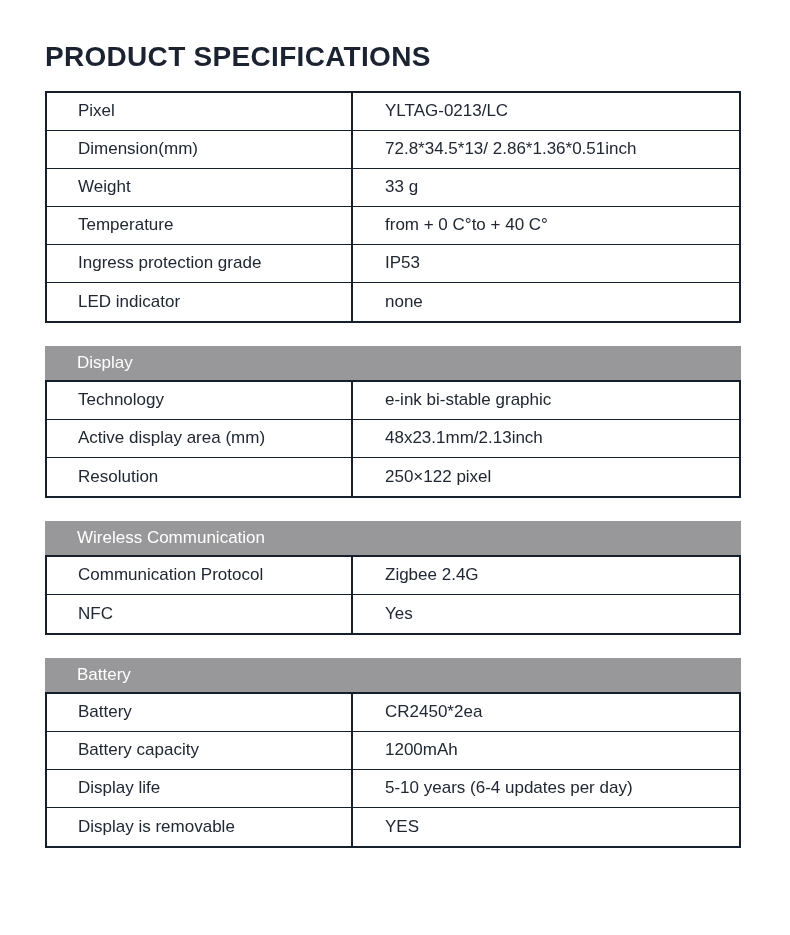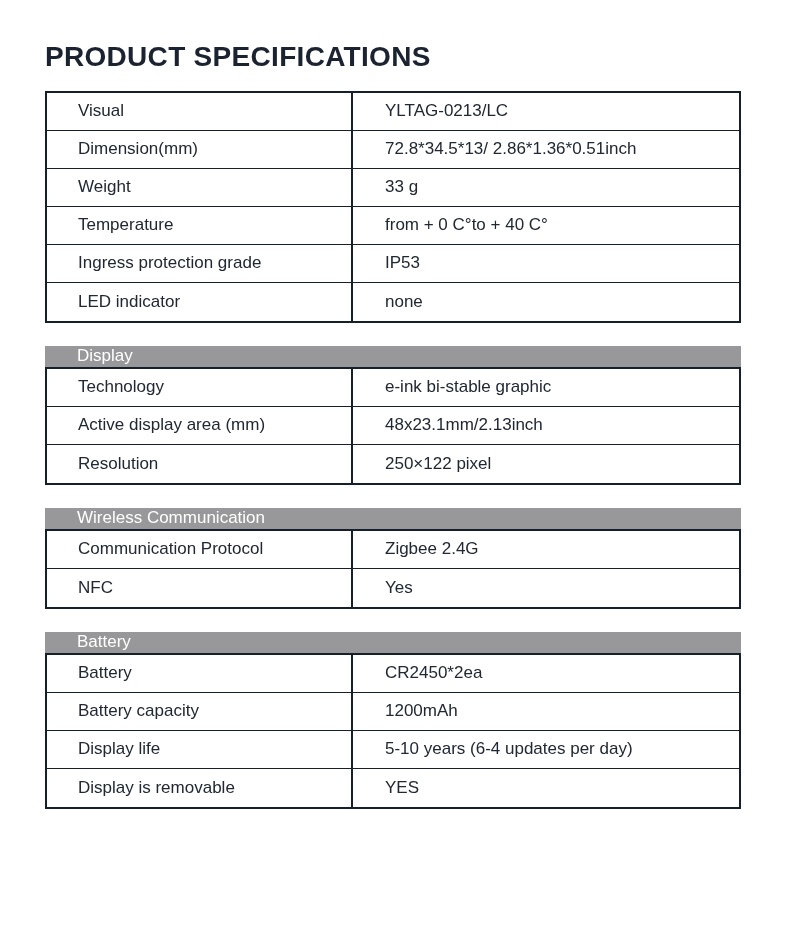--- a/index.html
+++ b/index.html
@@ -32,21 +32,21 @@
     font-size: 28px;
     line-height: 1.1;
     font-weight: bold;
     color: var(--title-text);
     letter-spacing: 0.3px;
   }
   .spec-section + .spec-section {
     margin-top: 23px;
   }
   .section-header {
-    height: 21px;
+    height: 34px;
     background: var(--section-header-bg);
     color: var(--section-header-text);
     display: flex;
     align-items: center;
     padding-left: 32px;
     font-size: 17px;
   }
   .spec-table {
     border: 2px solid var(--border);
   }
@@ -77,21 +77,21 @@
 </style>
 </head>
 <body>
 
 <div class="page">
   <h1 class="page-title">PRODUCT SPECIFICATIONS</h1>
   <div>
       <section class="spec-section">
         <div class="spec-table">
           <div class="spec-row">
-            <div class="cell label">Visual</div>
+            <div class="cell label">Pixel</div>
             <div class="cell value">YLTAG-0213/LC</div>
           </div>
           <div class="spec-row">
             <div class="cell label">Dimension(mm)</div>
             <div class="cell value">72.8*34.5*13/ 2.86*1.36*0.51inch</div>
           </div>
           <div class="spec-row">
             <div class="cell label">Weight</div>
             <div class="cell value">33 g</div>
           </div>

